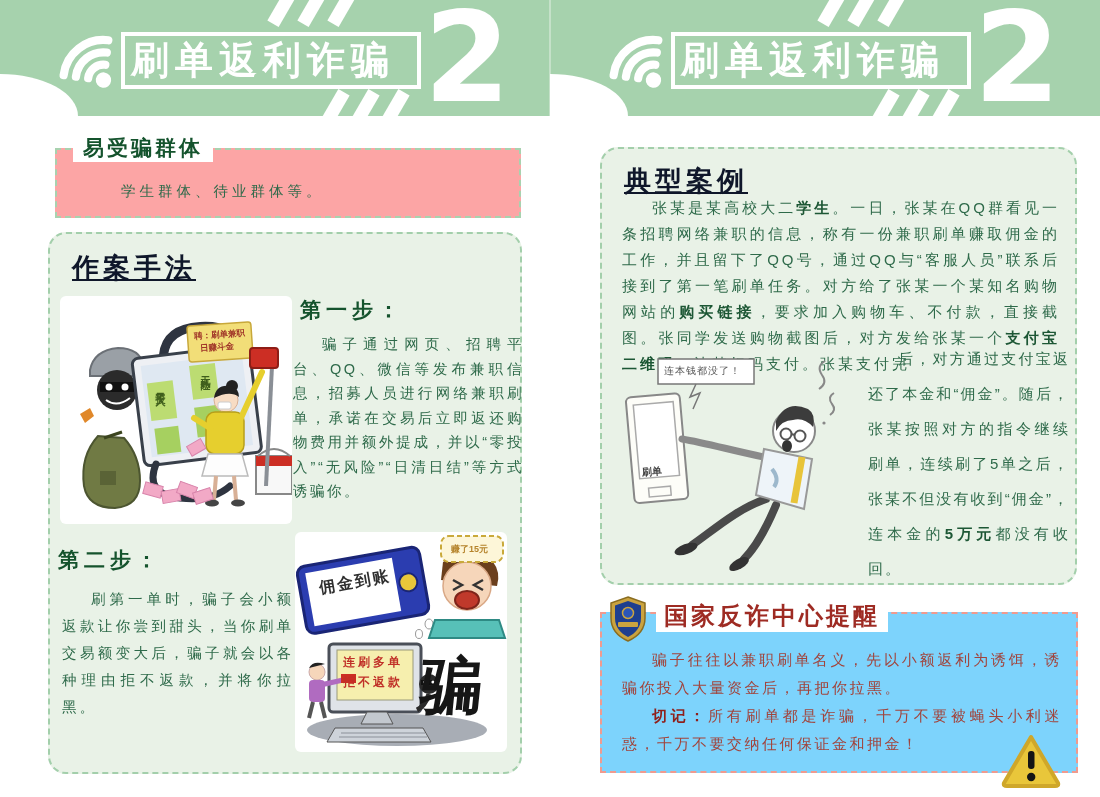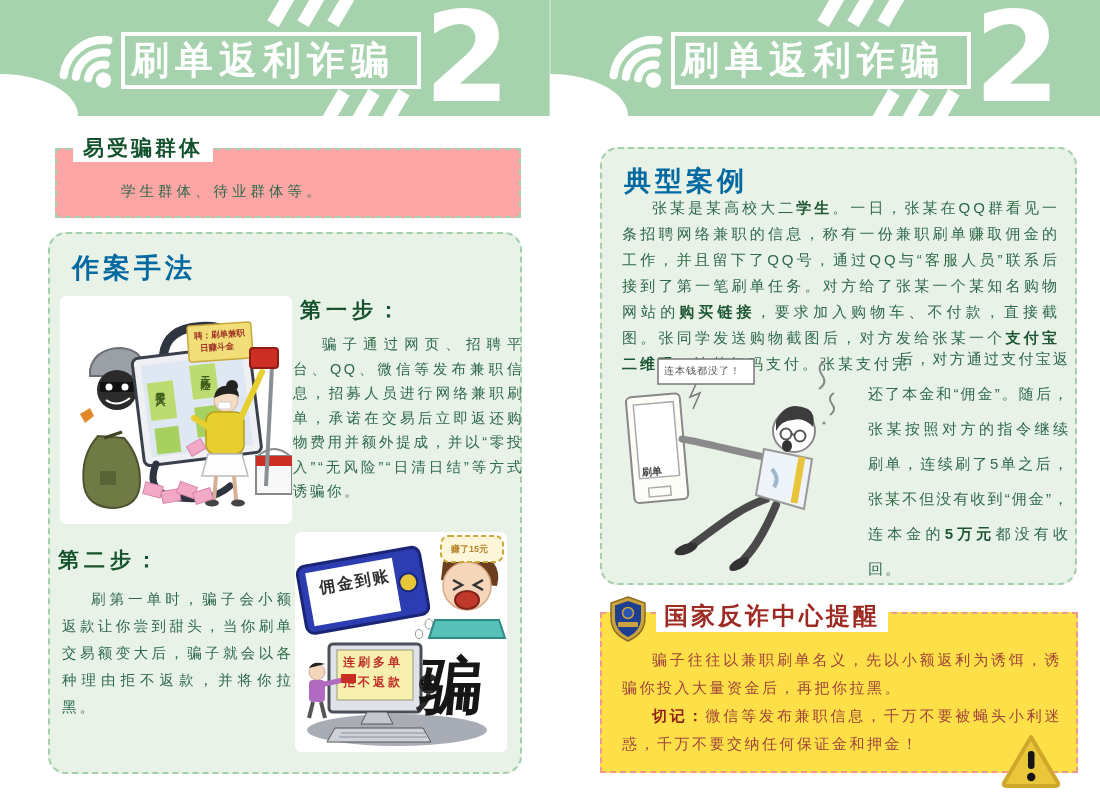--- a/index.html
+++ b/index.html
@@ -26,32 +26,32 @@
   .notch{position:absolute;left:0;bottom:0;width:78px;height:42px;background:#fff;border-top-right-radius:100% 100%;}
   .page-split{position:absolute;left:549px;top:0;width:2px;height:116px;background:rgba(255,255,255,.35);}
 
   
   .dash-white{position:absolute;background:#fca5a5;border:2px dashed #a8d2af;box-sizing:border-box;}
   .dash-green{position:absolute;background:#e9f2e7;border:2px dashed #a3cfab;border-radius:18px;box-sizing:border-box;}
   .floating-title{
     position:absolute;background:#fff;padding:0 10px;font-size:21px;font-weight:bold;
     color:#14532d;letter-spacing:3px;white-space:nowrap;
   }
-  .sec-title{position:absolute;font-size:27px;font-weight:bold;color:#0369a1;letter-spacing:4px;}
+  .sec-title{position:absolute;font-size:27px;font-weight:bold;color:#0f172a;letter-spacing:4px;text-decoration:underline;}
   .step-label{position:absolute;font-size:21px;font-weight:bold;color:#14532d;letter-spacing:5px;}
   .green-text{
     position:absolute;color:#2e6a4a;font-size:14.5px;line-height:26px;letter-spacing:3px;
     text-align:justify;text-indent:2em;
   }
   .seg-bold{font-weight:bold;color:#1d5735;}
   .illus-panel{position:absolute;background:#fff;border-radius:6px;overflow:hidden;}
   .illus-label{position:absolute;white-space:nowrap;}
 
   
-  .reminder-box{position:absolute;background:#fde047;border:2px dashed #f09a8e;box-sizing:border-box;}
+  .reminder-box{position:absolute;background:#7dd3fc;border:2px dashed #f09a8e;box-sizing:border-box;}
   .reminder-title{
     position:absolute;background:#fff;padding:0 8px;font-size:24px;font-weight:bold;
     color:#9e2b23;letter-spacing:3px;white-space:nowrap;
   }
   .red-text{color:#a1443c;font-size:15px;line-height:28px;letter-spacing:2.5px;text-align:justify;text-indent:2em;margin:0 0 0 0;}
   .red-bold{font-weight:bold;color:#8f1f1a;}
   .badge{position:absolute;}
   .warning{position:absolute;}
 
   .vtext{writing-mode:vertical-rl;letter-spacing:2px;}
@@ -258,21 +258,21 @@
   <div class="reminder-box" style="left:600px;top:612px;width:478px;height:161px;">
     <svg class="badge" style="left:6px;top:-18px;width:40px;height:46px;" viewBox="0 0 40 46">
       <path d="M20 1 L37 7 V22 C37 34 29 41 20 45 C11 41 3 34 3 22 V7 Z" fill="#caa33f" stroke="#8a6d20" stroke-width="1.5"></path>
       <path d="M20 5 L33 9.5 V22 C33 31.5 27 37.5 20 41 C13 37.5 7 31.5 7 22 V9.5 Z" fill="#1e3f8f"></path>
       <circle cx="20" cy="17" r="5.5" fill="#2a55b8" stroke="#caa33f" stroke-width="1.5"></circle>
       <rect x="10" y="26" width="20" height="5" rx="1" fill="#caa33f"></rect>
     </svg>
     <div class="reminder-title" style="left:54px;top:-14px;">国家反诈中心提醒</div>
     <div style="position:absolute;left:20px;top:32px;width:440px;">
       <p class="red-text">骗子往往以兼职刷单名义，先以小额返利为诱饵，诱骗你投入大量资金后，再把你拉黑。</p>
-      <p class="red-text"><span class="red-bold">切记：</span><span>微信等发布兼职信息，千万不要被蝇头小利迷惑，千万不要交纳任何保证金和押金！</span></p>
+      <p class="red-text"><span class="red-bold">切记：</span><span>所有刷单都是诈骗，千万不要被蝇头小利迷惑，千万不要交纳任何保证金和押金！</span></p>
     </div>
     <svg class="warning" style="left:398px;top:118px;width:62px;height:58px;" viewBox="0 0 62 58">
       <path d="M31 5 L58 51 Q59 54 55 54 L7 54 Q3 54 4 51 Z" fill="#e9c63a" stroke="#cfa72a" stroke-width="4" stroke-linejoin="round"></path>
       <rect x="28" y="19" width="6.5" height="18" rx="3" fill="#151515"></rect>
       <circle cx="31.2" cy="45" r="4.2" fill="#151515"></circle>
     </svg>
   </div>
 
 </div>
 

